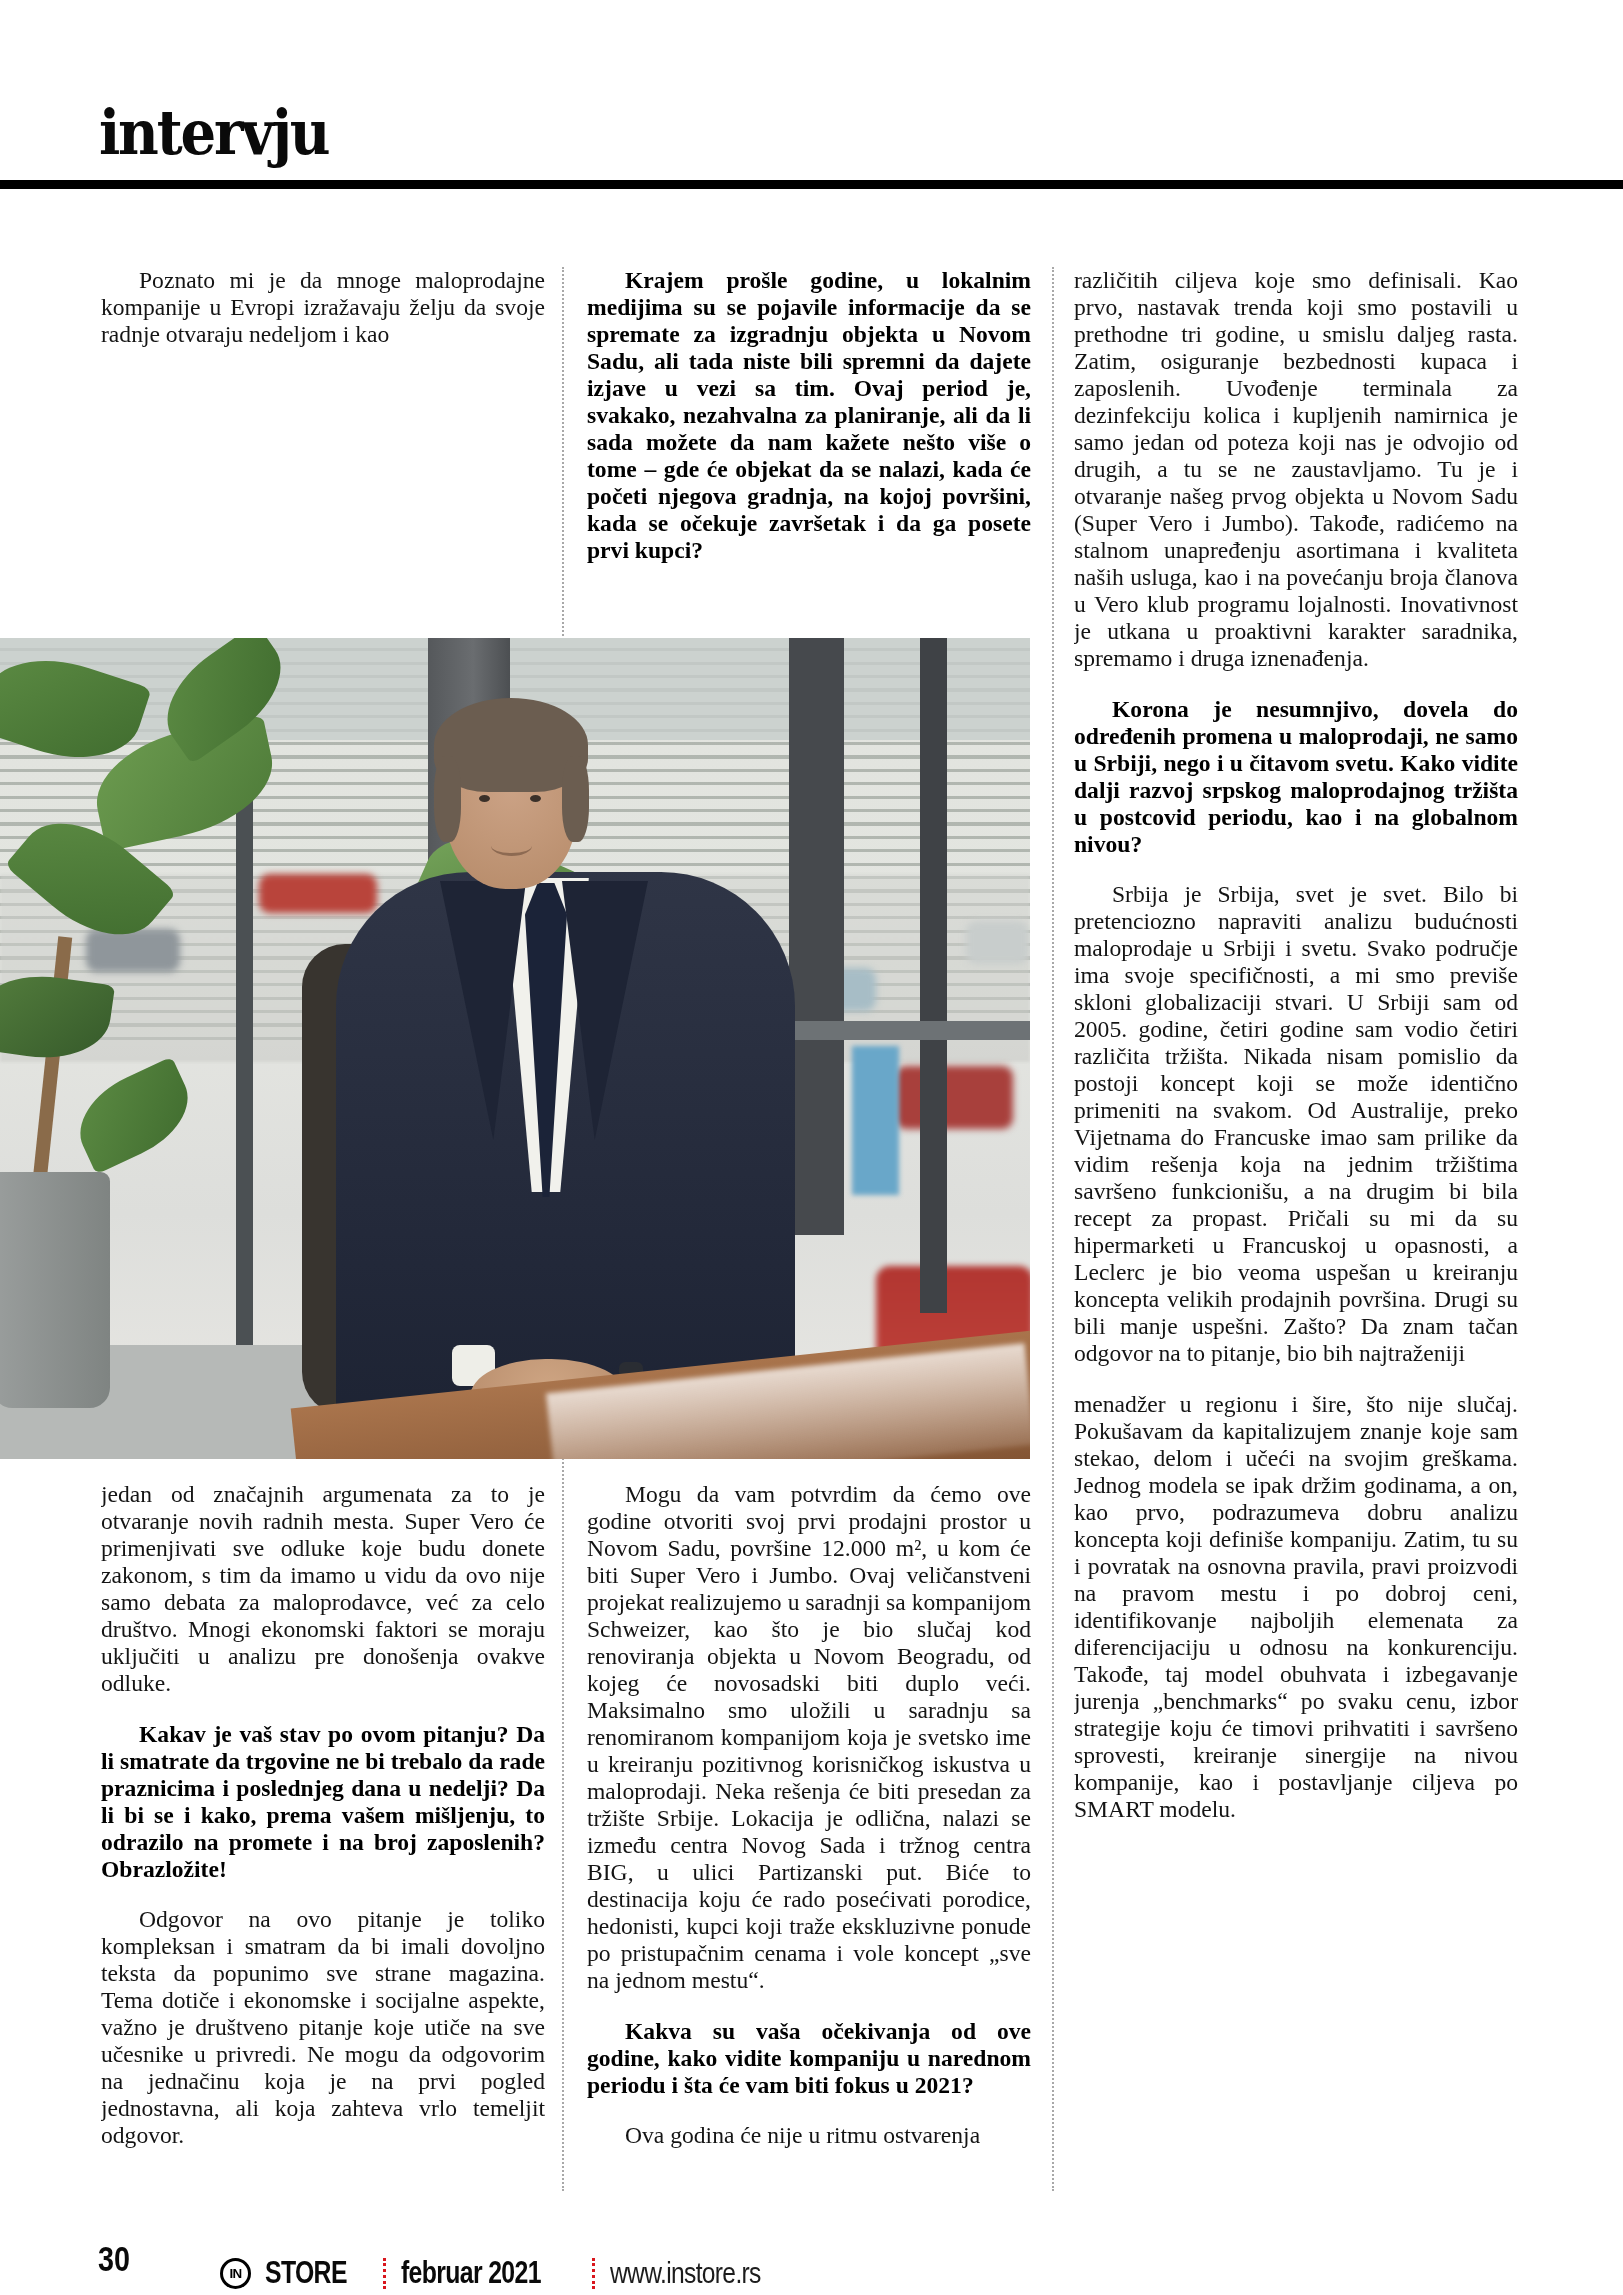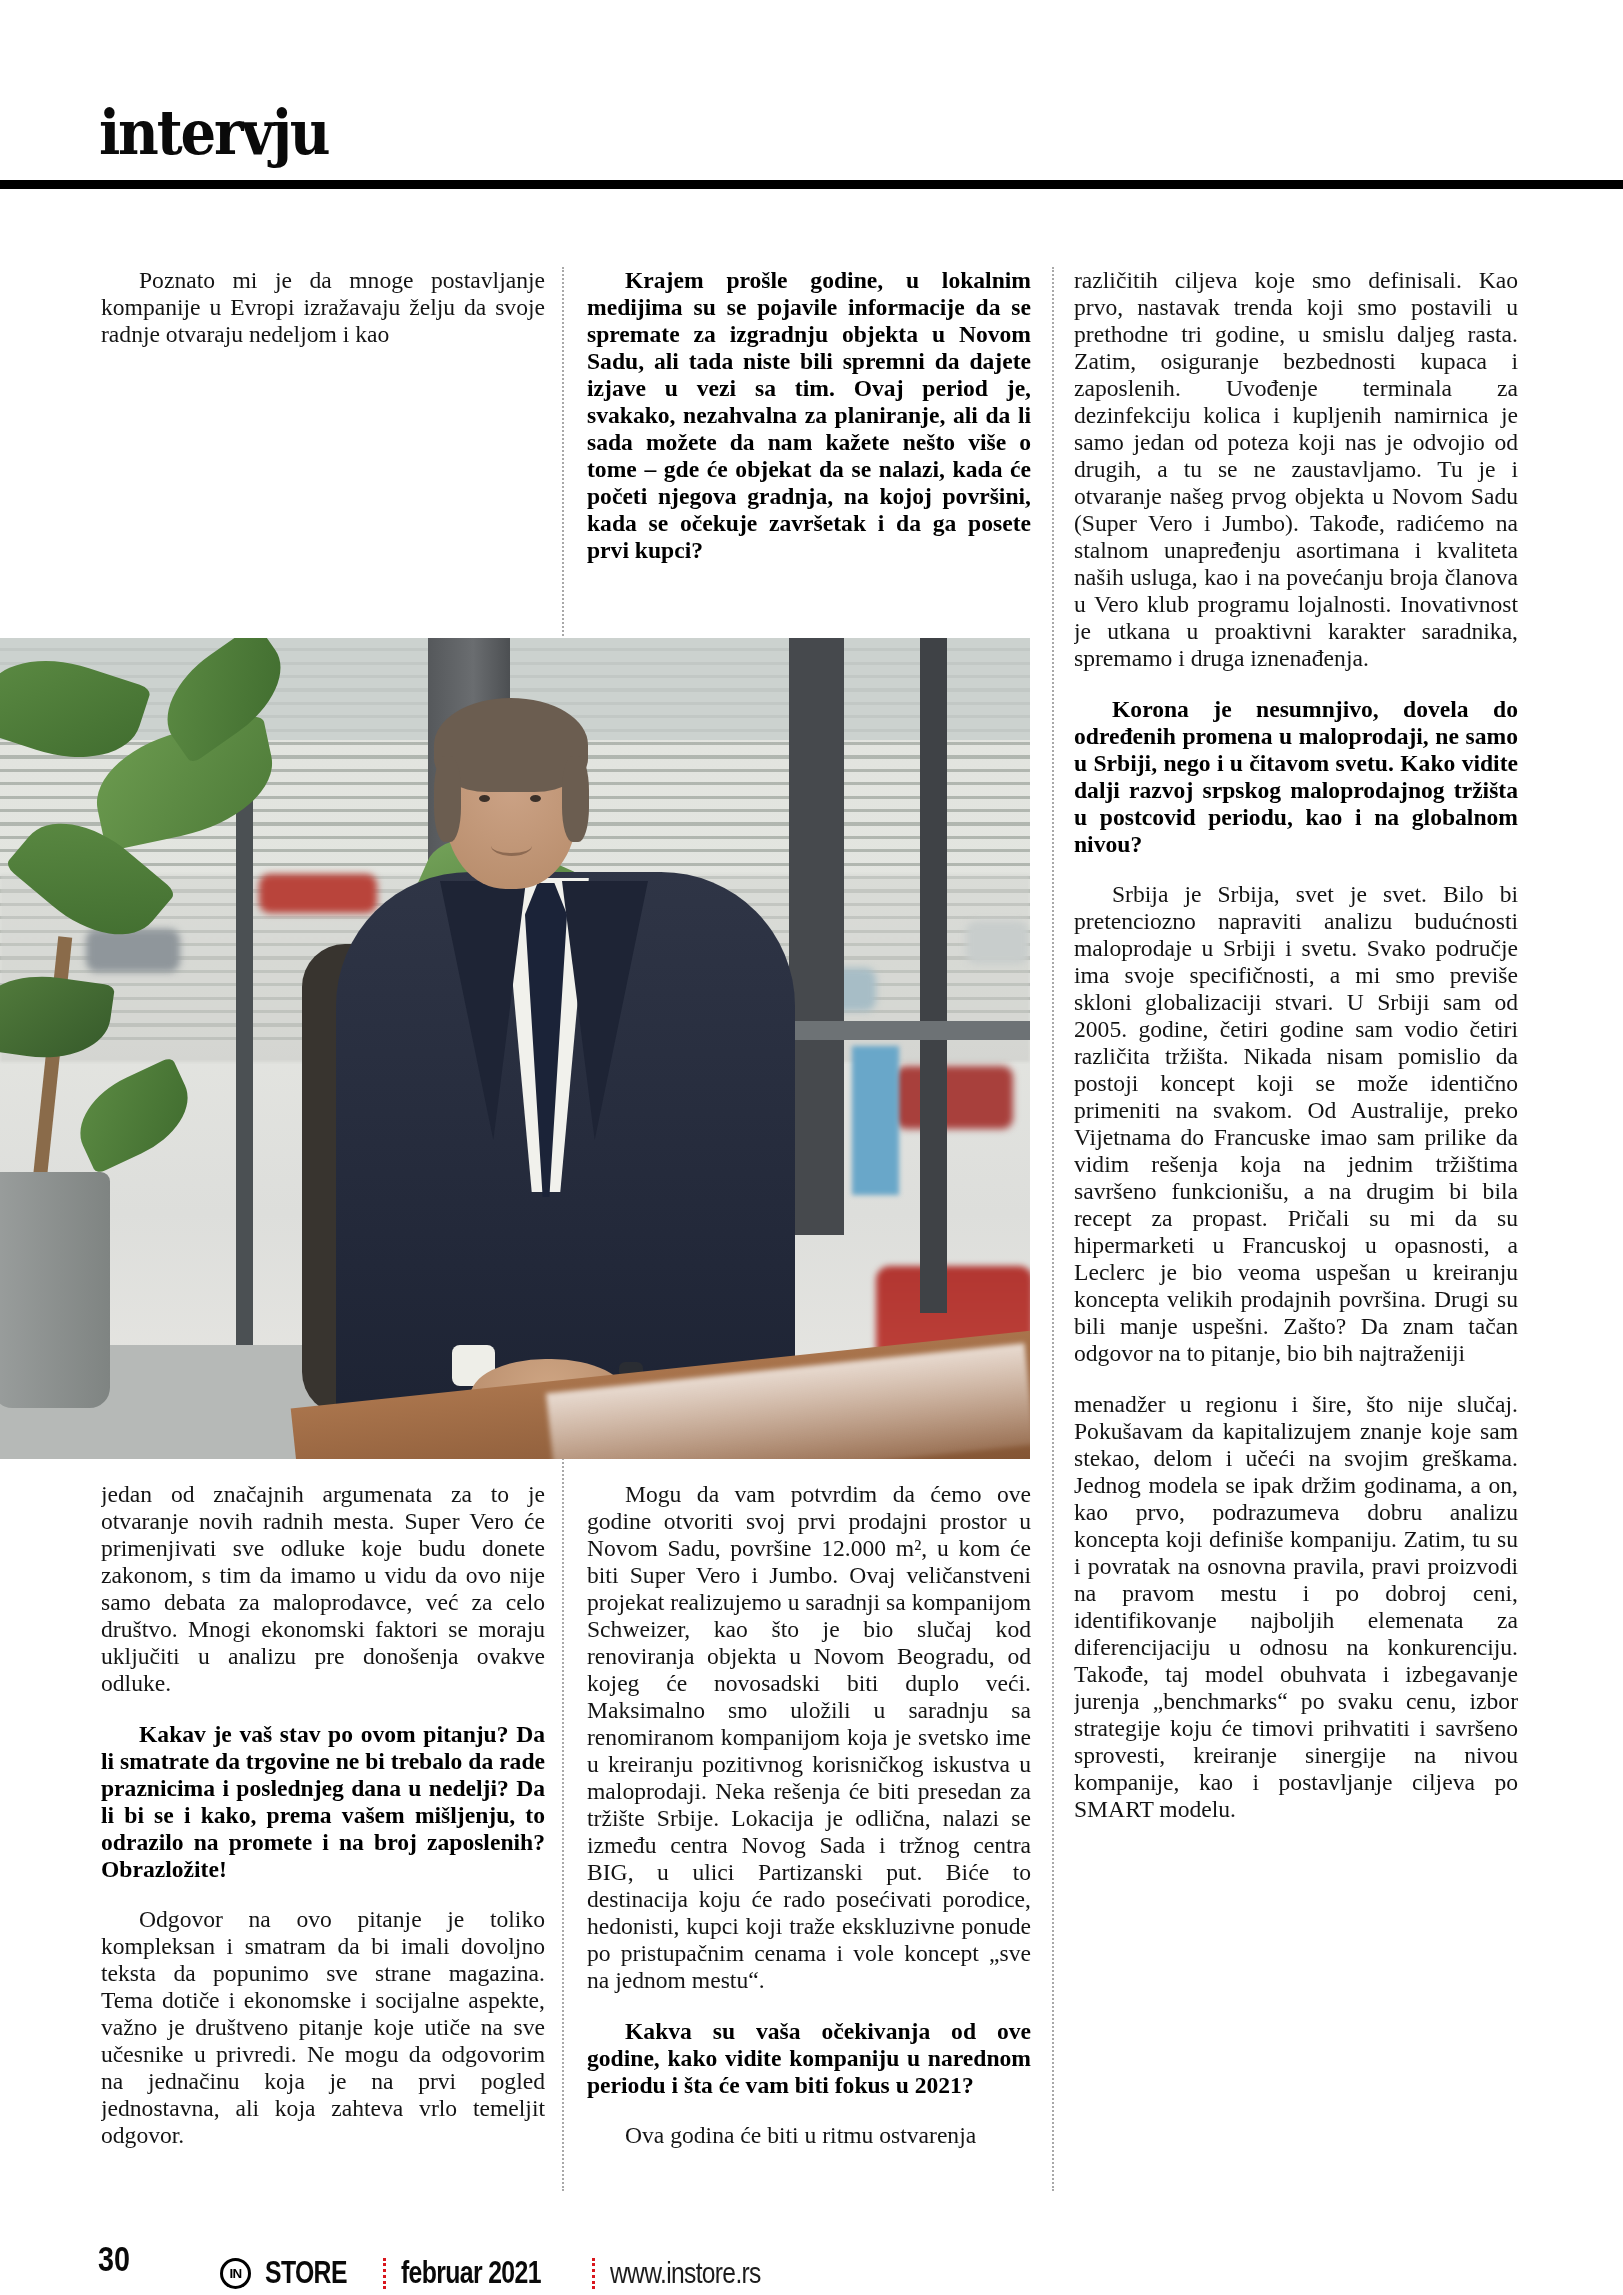--- a/index.html
+++ b/index.html
@@ -198,21 +198,21 @@
 
 <div class="page">
 
   <h1 class="section-heading">intervju</h1>
   <div class="heading-rule"></div>
 
   <div class="col-sep sep-1"></div>
   <div class="col-sep sep-2"></div>
 
   <div class="col col1-top">
-    <p class="indent">Poznato mi je da mnoge postavljanje kompanije u Evropi izražavaju želju da svoje radnje otvaraju nedeljom i kao</p>
+    <p class="indent">Poznato mi je da mnoge maloprodajne kompanije u Evropi izražavaju želju da svoje radnje otvaraju nedeljom i kao</p>
   </div>
 
   <div class="col col2-top">
     <p class="q indent">Krajem prošle godine, u lokalnim medijima su se pojavile informacije da se spremate za izgradnju objekta u Novom Sadu, ali tada niste bili spremni da dajete izjave u vezi sa tim. Ovaj period je, svakako, nezahvalna za planiranje, ali da li sada možete da nam kažete nešto više o tome – gde će objekat da se nalazi, kada će početi njegova gradnja, na kojoj površini, kada se očekuje završetak i da ga posete prvi kupci?</p>
   </div>
 
   <div class="col col3">
     <p>različitih ciljeva koje smo definisali. Kao prvo, nastavak trenda koji smo postavili u prethodne tri godine, u smislu daljeg rasta. Zatim, osiguranje bezbednosti kupaca i zaposlenih. Uvođenje terminala za dezinfekciju kolica i kupljenih namirnica je samo jedan od poteza koji nas je odvojio od drugih, a tu se ne zaustavljamo. Tu je i otvaranje našeg prvog objekta u Novom Sadu (Super Vero i Jumbo). Takođe, radićemo na stalnom unapređenju asortimana i kvaliteta naših usluga, kao i na povećanju broja članova u Vero klub programu lojalnosti. Inovativnost je utkana u proaktivni karakter saradnika, spremamo i druga iznenađenja.</p>
     <p class="q indent">Korona je nesumnjivo, dovela do određenih promena u maloprodaji, ne samo u Srbiji, nego i u čitavom svetu. Kako vidite dalji razvoj srpskog maloprodajnog tržišta u postcovid periodu, kao i na globalnom nivou?</p>
     <p class="indent">Srbija je Srbija, svet je svet. Bilo bi pretenciozno napraviti analizu budućnosti maloprodaje u Srbiji i svetu. Svako područje ima svoje specifičnosti, a mi smo previše skloni globalizaciji stvari. U Srbiji sam od 2005. godine, četiri godine sam vodio četiri različita tržišta. Nikada nisam pomislio da postoji koncept koji se može identično primeniti na svakom. Od Australije, preko Vijetnama do Francuske imao sam prilike da vidim rešenja koja na jednim tržištima savršeno funkcionišu, a na drugim bi bila recept za propast. Pričali su mi da su hipermarketi u Francuskoj u opasnosti, a Leclerc je bio veoma uspešan u kreiranju koncepta velikih prodajnih površina. Drugi su bili manje uspešni. Zašto? Da znam tačan odgovor na to pitanje, bio bih najtraženiji</p>
@@ -221,21 +221,21 @@
 
   <div class="col col1-bottom">
     <p>jedan od značajnih argumenata za to je otvaranje novih radnih mesta. Super Vero će primenjivati sve odluke koje budu donete zakonom, s tim da imamo u vidu da ovo nije samo debata za maloprodavce, već za celo društvo. Mnogi ekonomski faktori se moraju uključiti u analizu pre donošenja ovakve odluke.</p>
     <p class="q indent">Kakav je vaš stav po ovom pitanju? Da li smatrate da trgovine ne bi trebalo da rade praznicima i poslednjeg dana u nedelji? Da li bi se i kako, prema vašem mišljenju, to odrazilo na promete i na broj zaposlenih? Obrazložite!</p>
     <p class="indent">Odgovor na ovo pitanje je toliko kompleksan i smatram da bi imali dovoljno teksta da popunimo sve strane magazina. Tema dotiče i ekonomske i socijalne aspekte, važno je društveno pitanje koje utiče na sve učesnike u privredi. Ne mogu da odgovorim na jednačinu koja je na prvi pogled jednostavna, ali koja zahteva vrlo temeljit odgovor.</p>
   </div>
 
   <div class="col col2-bottom">
     <p class="indent">Mogu da vam potvrdim da ćemo ove godine otvoriti svoj prvi prodajni prostor u Novom Sadu, površine 12.000 m², u kom će biti Super Vero i Jumbo. Ovaj veličanstveni projekat realizujemo u saradnji sa kompanijom Schweizer, kao što je bio slučaj kod renoviranja objekta u Novom Beogradu, od kojeg će novosadski biti duplo veći. Maksimalno smo uložili u saradnju sa renomiranom kompanijom koja je svetsko ime u kreiranju pozitivnog korisničkog iskustva u maloprodaji. Neka rešenja će biti presedan za tržište Srbije. Lokacija je odlična, nalazi se između centra Novog Sada i tržnog centra BIG, u ulici Partizanski put. Biće to destinacija koju će rado posećivati porodice, hedonisti, kupci koji traže ekskluzivne ponude po pristupačnim cenama i vole koncept „sve na jednom mestu“.</p>
     <p class="q indent">Kakva su vaša očekivanja od ove godine, kako vidite kompaniju u narednom periodu i šta će vam biti fokus u 2021?</p>
-    <p class="indent">Ova godina će biti u ritmu ostvarenja</p>
+    <p class="indent">Ova godina će nije u ritmu ostvarenja</p>
   </div>
 
   <div class="photo" title="Muškarac u tamnoplavom odelu, beloj košulji i kravati sedi nasmejan u kancelarijskoj stolici ispred staklenog zida sa žaluzinama; levo je zelena biljka u sivoj saksiji, iza se vidi parking sa automobilima i crveni kamion, ispred je drveni sto">
     <div class="ph ph-blinds"></div>
     <div class="ph ph-sky"></div>
     <div class="ph ph-carpark"></div>
     <div class="ph ph-car c1"></div>
     <div class="ph ph-car c2"></div>
     <div class="ph ph-car c3"></div>
     <div class="ph ph-car c4"></div>

